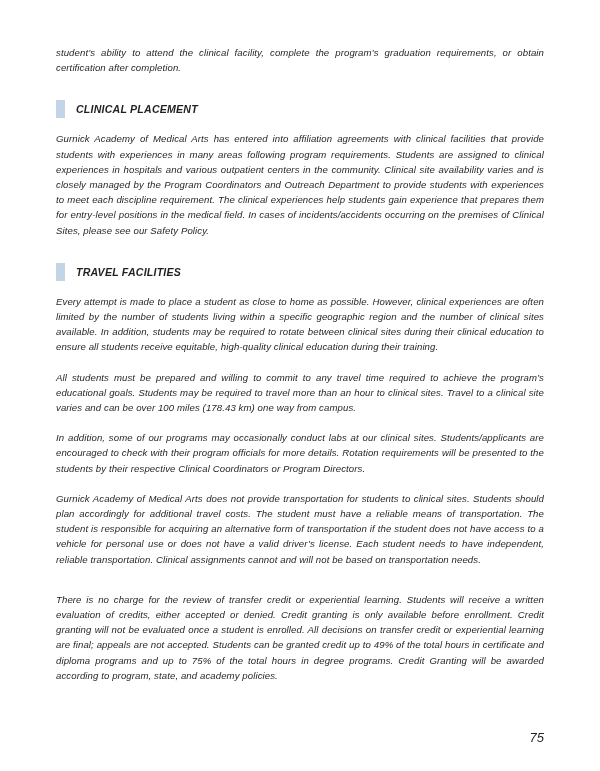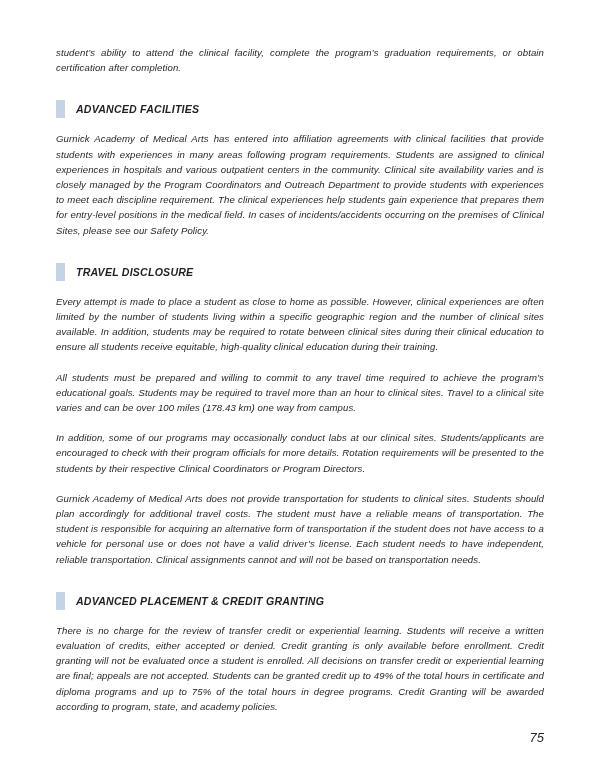--- a/index.html
+++ b/index.html
@@ -72,42 +72,38 @@
 
 <div class="page">
   <div class="content">
 
     <p class="body-text">student’s ability to attend the clinical facility, complete the program’s graduation requirements, or obtain certification after completion.</p>
 
     <div class="spacer-sm"></div>
 
     <div class="section-heading">
       <span class="accent-bar"></span>
-      <span class="heading-text">ADVANCED FACILITIES</span>
+      <span class="heading-text">CLINICAL PLACEMENT</span>
     </div>
 
     <p class="body-text">Gurnick Academy of Medical Arts has entered into affiliation agreements with clinical facilities that provide students with experiences in many areas following program requirements. Students are assigned to clinical experiences in hospitals and various outpatient centers in the community. Clinical site availability varies and is closely managed by the Program Coordinators and Outreach Department to provide students with experiences to meet each discipline requirement. The clinical experiences help students gain experience that prepares them for entry-level positions in the medical field. In cases of incidents/accidents occurring on the premises of Clinical Sites, please see our Safety Policy.</p>
 
     <div class="spacer-sm"></div>
 
     <div class="section-heading">
       <span class="accent-bar"></span>
-      <span class="heading-text">TRAVEL DISCLOSURE</span>
+      <span class="heading-text">TRAVEL FACILITIES</span>
     </div>
 
     <p class="body-text">Every attempt is made to place a student as close to home as possible. However, clinical experiences are often limited by the number of students living within a specific geographic region and the number of clinical sites available. In addition, students may be required to rotate between clinical sites during their clinical education to ensure all students receive equitable, high-quality clinical education during their training.</p>
     <p class="body-text">All students must be prepared and willing to commit to any travel time required to achieve the program’s educational goals. Students may be required to travel more than an hour to clinical sites. Travel to a clinical site varies and can be over 100 miles (178.43 km) one way from campus.</p>
     <p class="body-text">In addition, some of our programs may occasionally conduct labs at our clinical sites. Students/applicants are encouraged to check with their program officials for more details. Rotation requirements will be presented to the students by their respective Clinical Coordinators or Program Directors.</p>
     <p class="body-text">Gurnick Academy of Medical Arts does not provide transportation for students to clinical sites. Students should plan accordingly for additional travel costs. The student must have a reliable means of transportation. The student is responsible for acquiring an alternative form of transportation if the student does not have access to a vehicle for personal use or does not have a valid driver’s license. Each student needs to have independent, reliable transportation. Clinical assignments cannot and will not be based on transportation needs.</p>
 
     <div class="spacer-sm"></div>
 
-    <div class="section-heading">
-      <span class="accent-bar"></span>
-      <span class="heading-text">ADVANCED PLACEMENT &amp; CREDIT GRANTING</span>
-    </div>
 
     <p class="body-text">There is no charge for the review of transfer credit or experiential learning. Students will receive a written evaluation of credits, either accepted or denied. Credit granting is only available before enrollment. Credit granting will not be evaluated once a student is enrolled. All decisions on transfer credit or experiential learning are final; appeals are not accepted. Students can be granted credit up to 49% of the total hours in certificate and diploma programs and up to 75% of the total hours in degree programs. Credit Granting will be awarded according to program, state, and academy policies.</p>
 
   </div>
 
   <div class="page-number">75</div>
 </div>
 
 </body></html>

